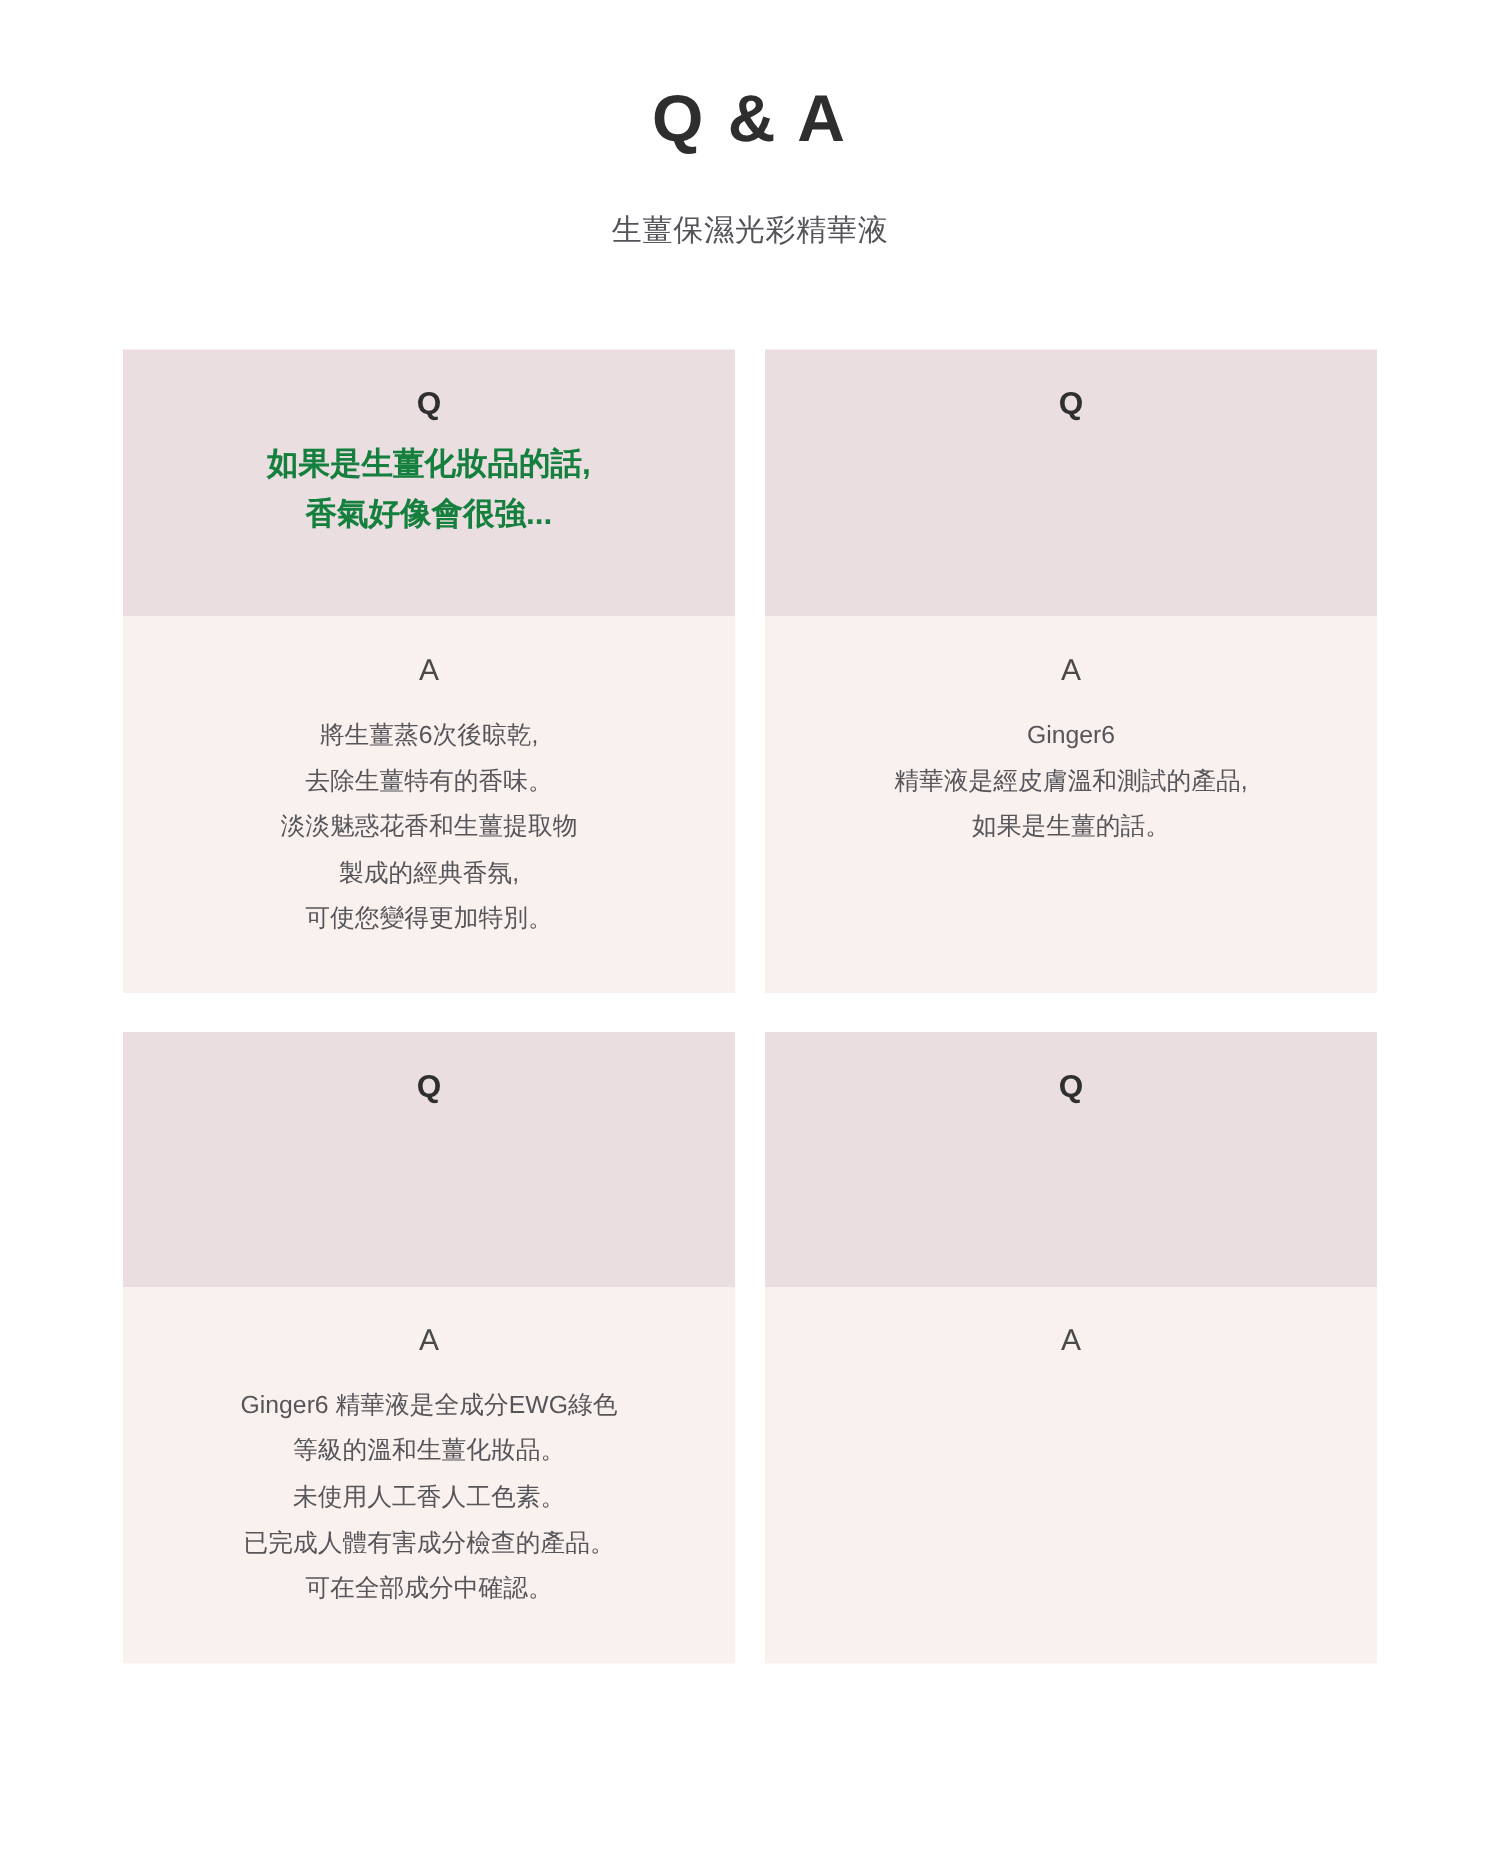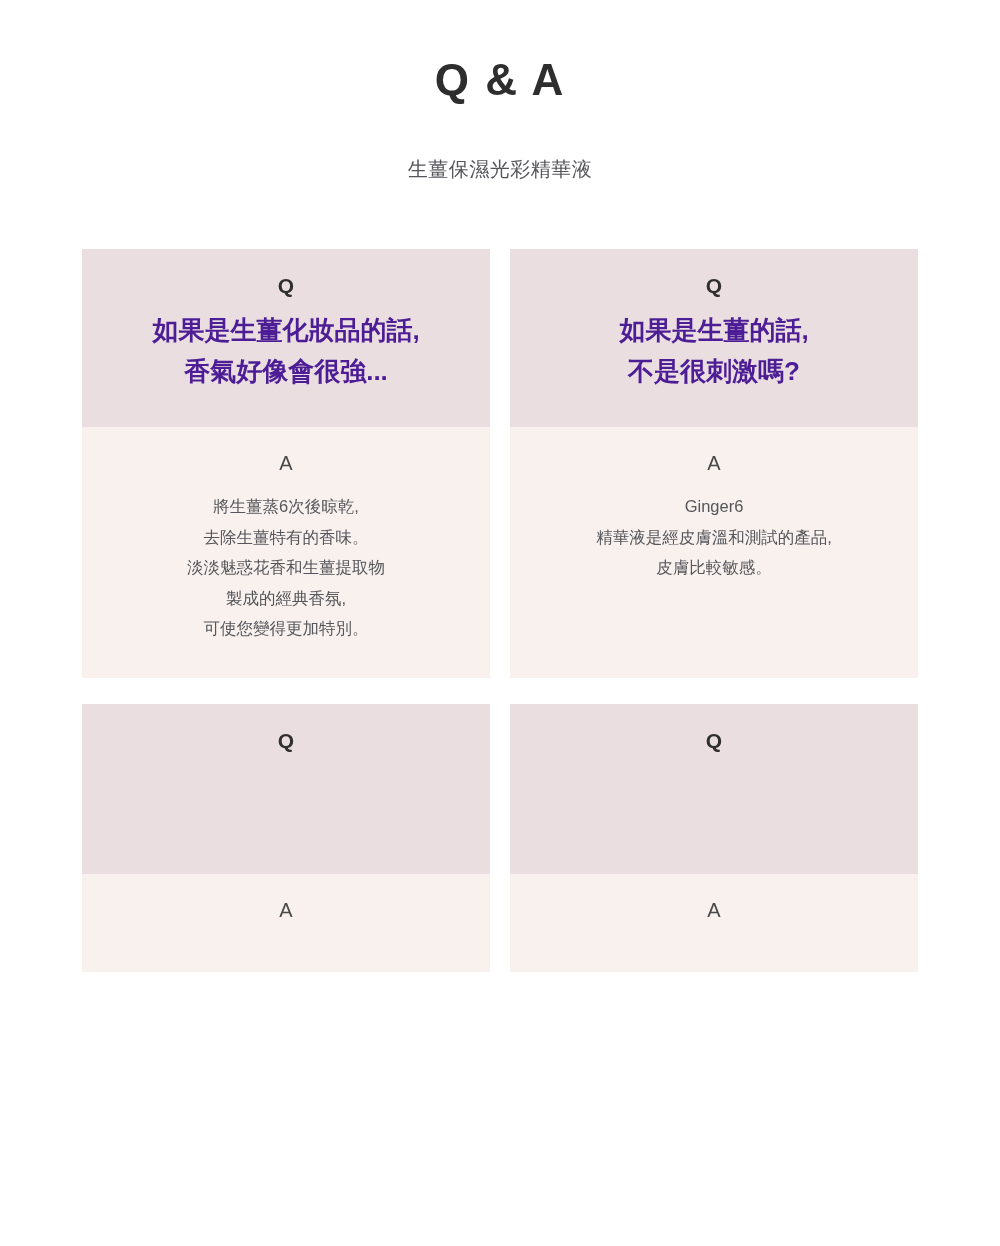--- a/index.html
+++ b/index.html
@@ -28,21 +28,21 @@
   }
   .qa-title {
     font-size: 44px;
     font-weight: bold;
     letter-spacing: 2px;
     color: #2e2e2e;
     line-height: 1.1;
     margin: 0;
   }
   .qa-subtitle {
-    margin-top: 52px;
+    margin-top: 36px;
     font-size: 20px;
     color: #55545a;
     letter-spacing: 0.5px;
     font-weight: normal;
   }
 
   
   .grid {
     margin: 0 auto;
     margin-top: 66px;
@@ -64,23 +64,23 @@
     box-sizing: border-box;
   }
   .q-mark {
     font-size: 21px;
     font-weight: bold;
     color: #2f2f2f;
     margin-bottom: 14px;
     line-height: 1;
   }
   .q-text {
-    font-size: 26px;
+    font-size: 21px;
     font-weight: bold;
-    color: #4c1d95;
+    color: #15803d;
     line-height: 1.55;
     white-space: pre-line;
   }
   .a-block {
     background: #f8f1ee;
     padding: 26px 18px 34px 18px;
     text-align: center;
     flex: 1;
     box-sizing: border-box;
   }
@@ -136,37 +136,40 @@
 去除生薑特有的香味。
 淡淡魅惑花香和生薑提取物
 製成的經典香氛,
 可使您變得更加特別。</div>
       </div>
     </div>
 
     <div class="card card-2">
       <div class="q-block">
         <div class="q-mark">Q</div>
-        <div class="q-text">如果是生薑的話,
-不是很刺激嗎?</div>
       </div>
       <div class="a-block">
         <div class="a-mark">A</div>
         <div class="a-text">Ginger6
 精華液是經皮膚溫和測試的產品,
-皮膚比較敏感。</div>
+如果是生薑的話。</div>
       </div>
     </div>
 
     <div class="card card-3">
       <div class="q-block">
         <div class="q-mark">Q</div>
       </div>
       <div class="a-block">
         <div class="a-mark">A</div>
+        <div class="a-text">Ginger6 精華液是全成分EWG綠色
+等級的溫和生薑化妝品。
+未使用人工香人工色素。
+已完成人體有害成分檢查的產品。
+可在全部成分中確認。</div>
       </div>
     </div>
 
     <div class="card card-4">
       <div class="q-block">
         <div class="q-mark">Q</div>
       </div>
       <div class="a-block">
         <div class="a-mark">A</div>
       </div>

